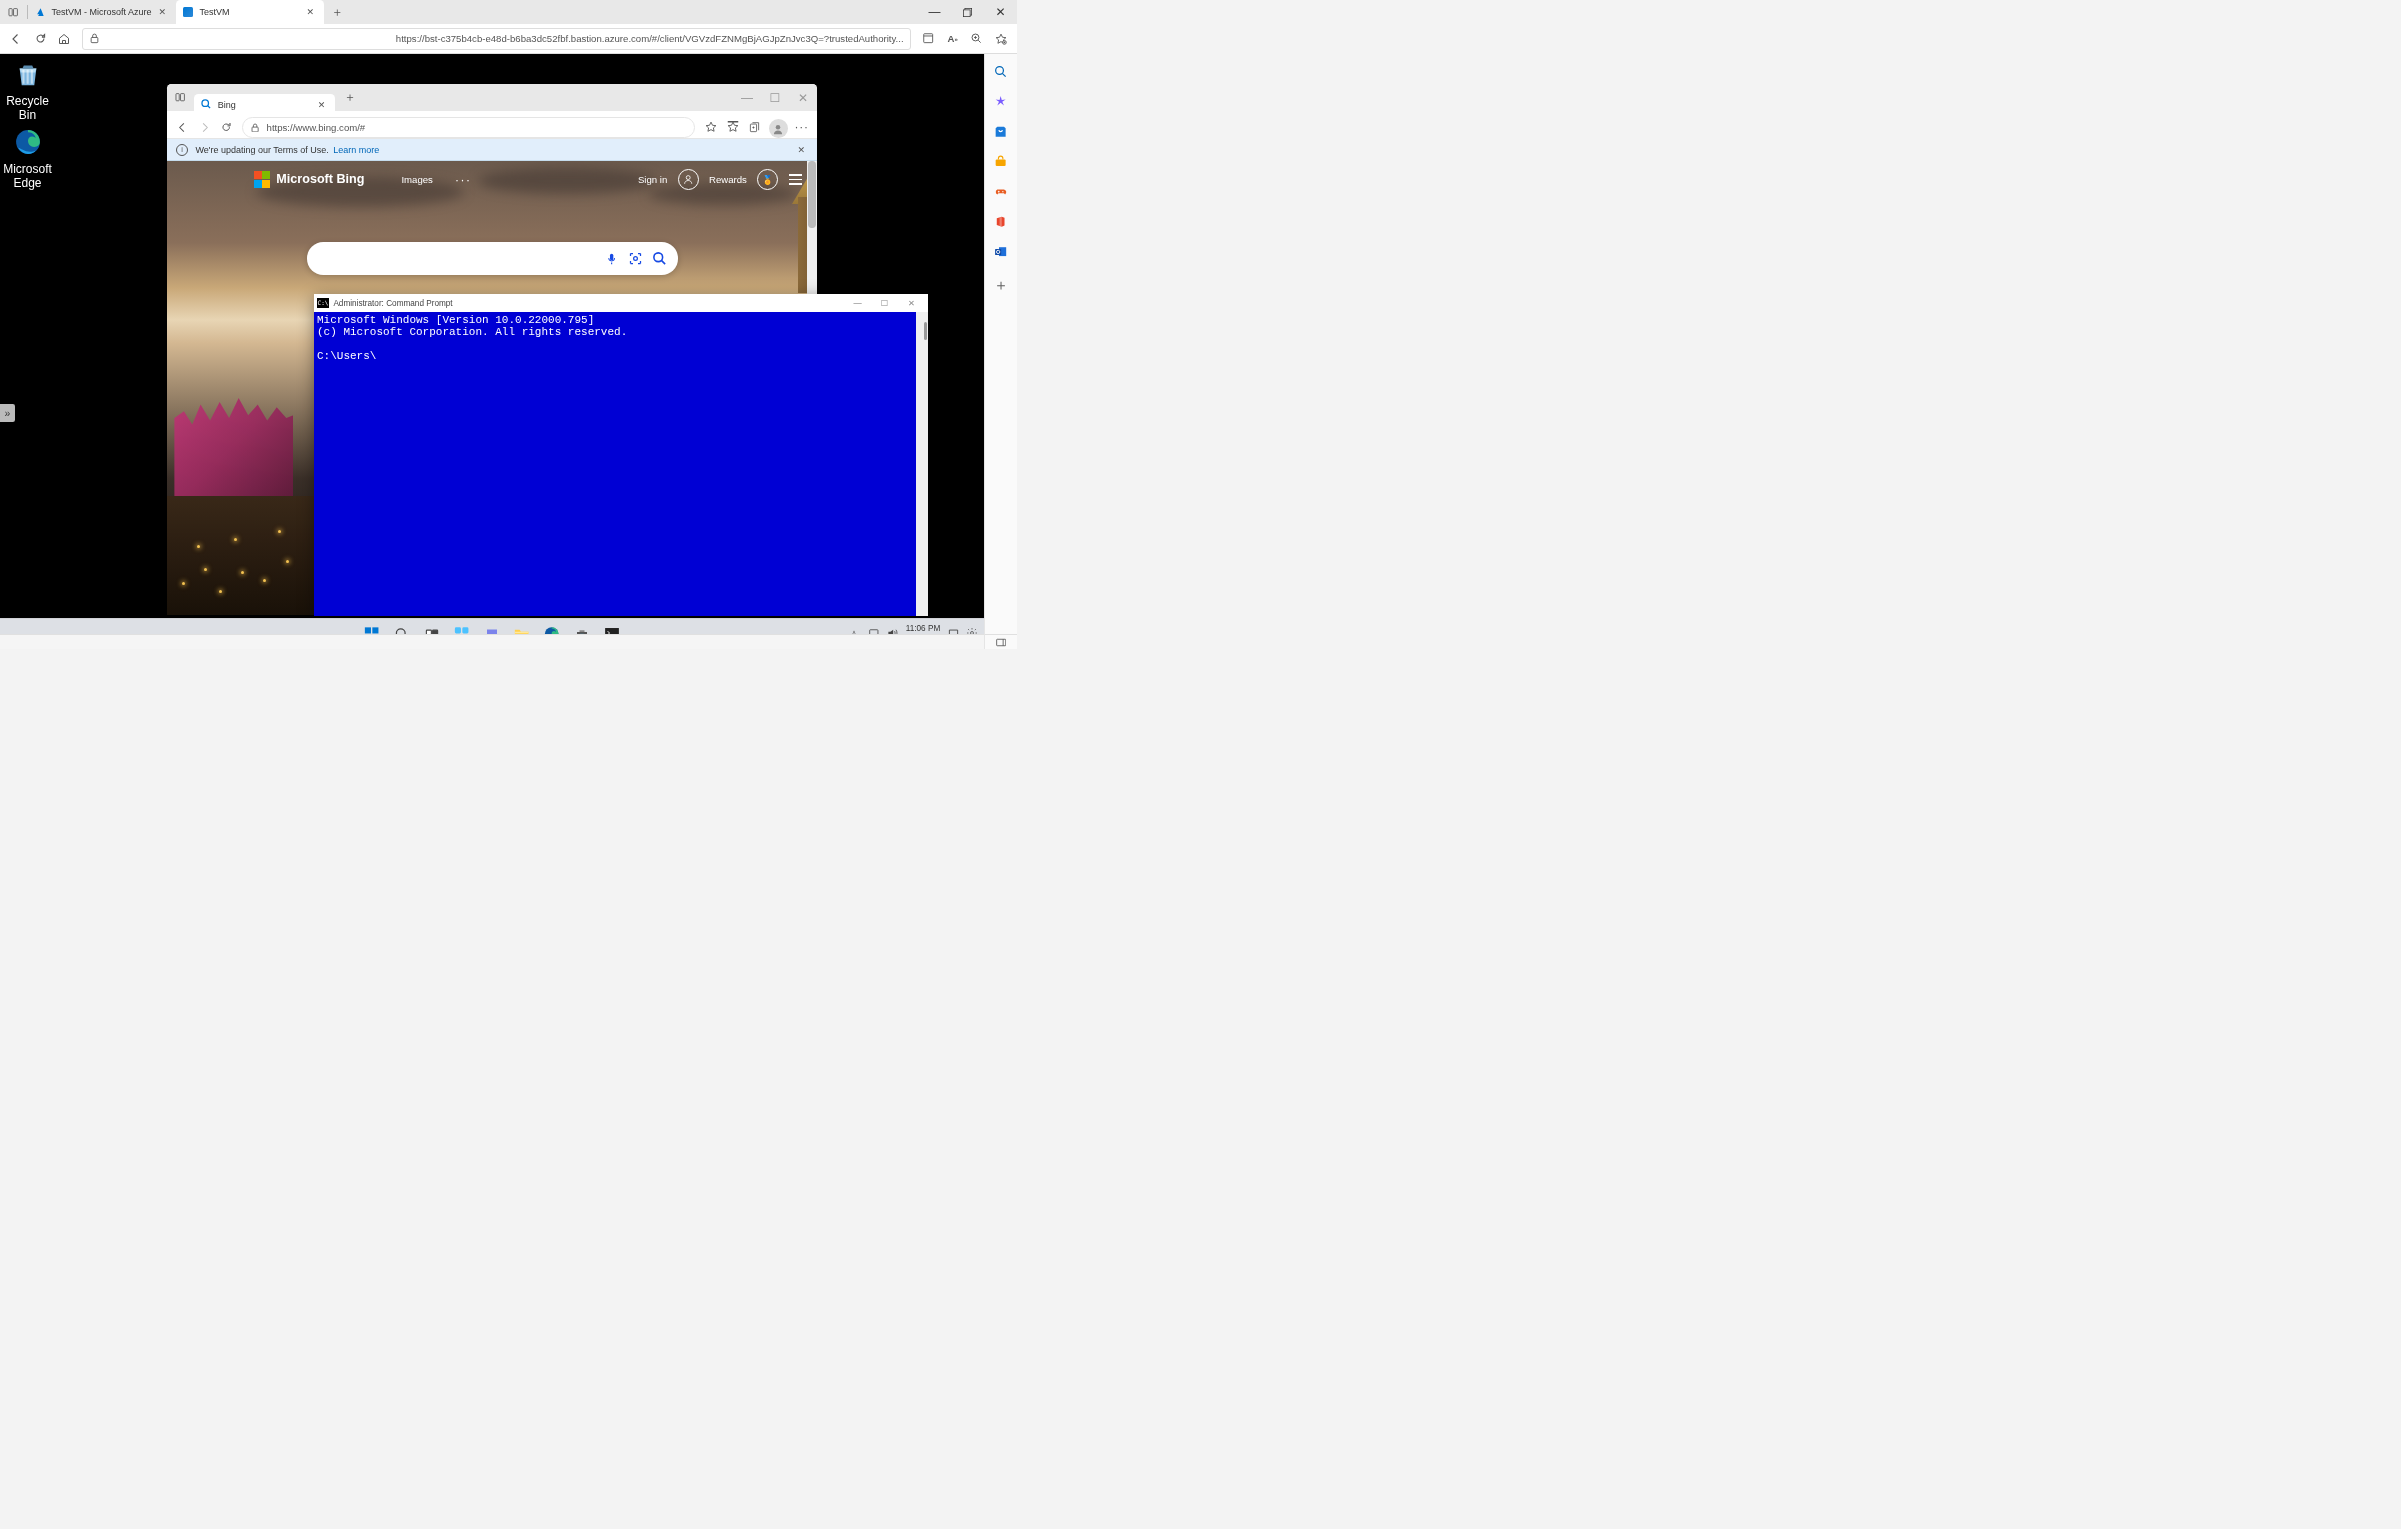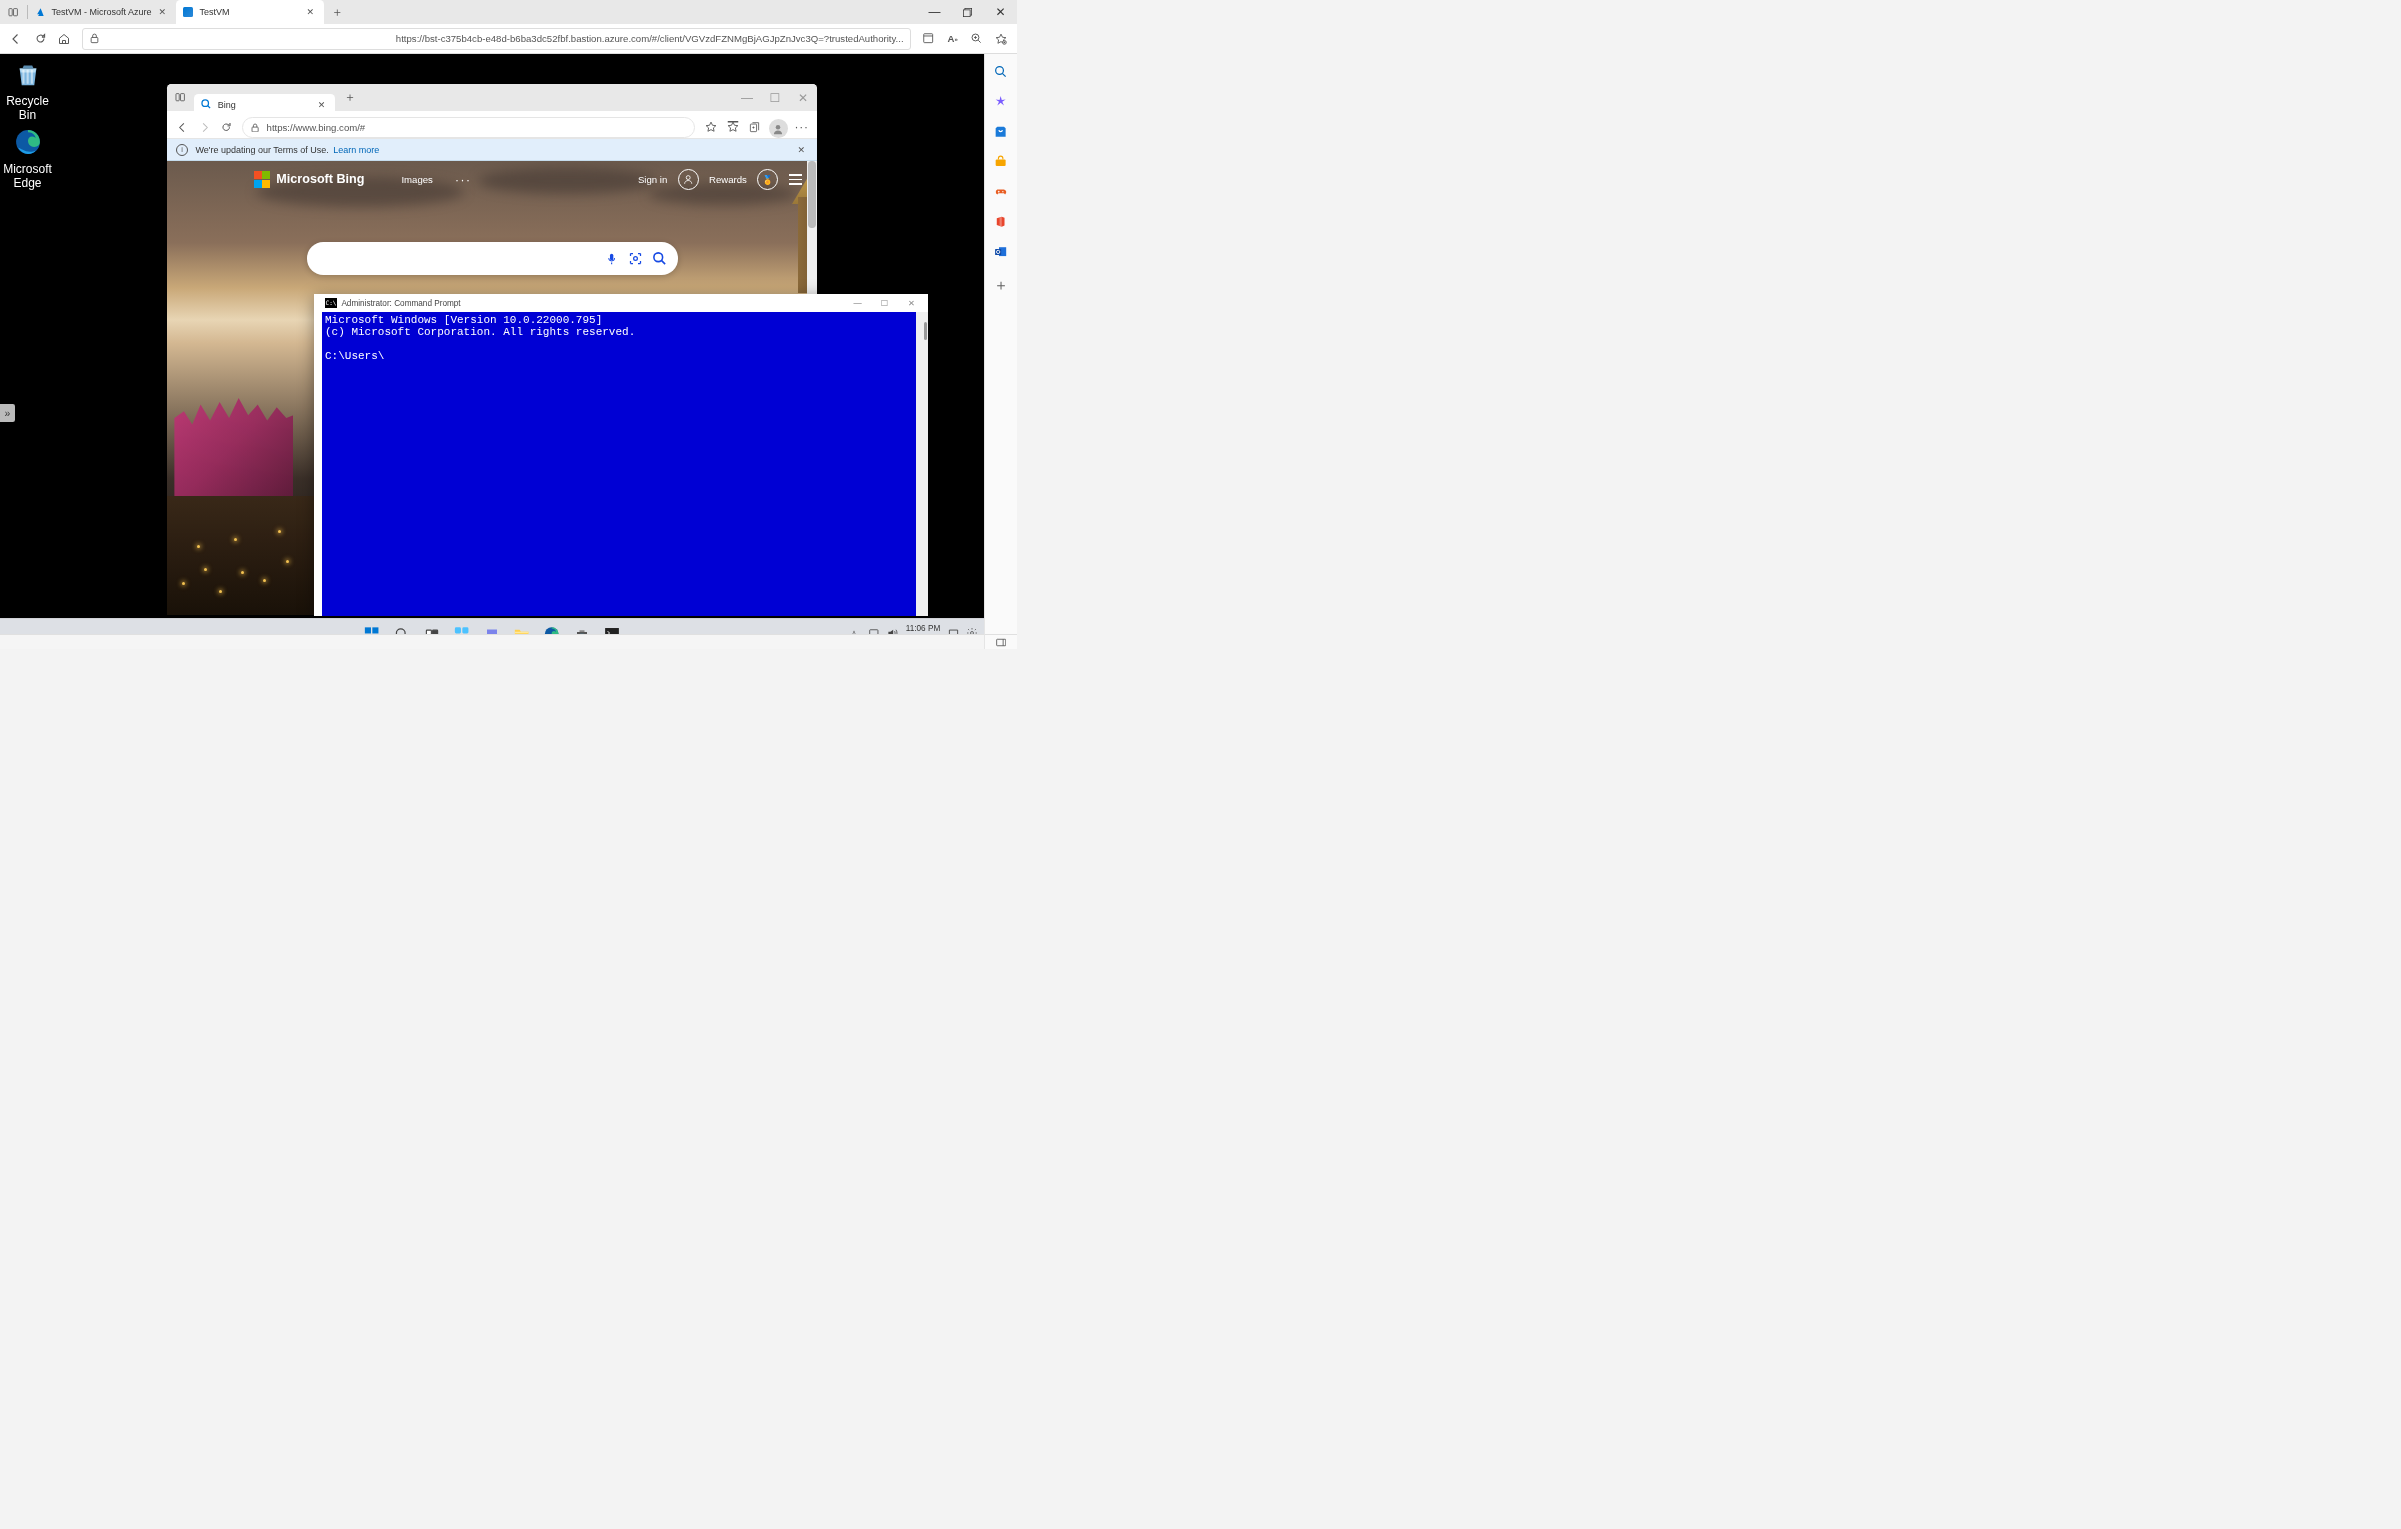--- a/index.html
+++ b/index.html
@@ -94,21 +94,21 @@
   .lights .l { position: absolute; width: 3px; height: 3px; background: #ffcc55; border-radius: 50%; box-shadow: 0 0 4.4px 1.5px rgba(255,200,80,.5); }
   .tower { position: absolute; right: -34px; top: -1.5px; width: 74px; height: 148px; z-index: 1; }
   .tower-body { position: absolute; left: 21px; top: 37px; width: 33px; height: 96px; background: linear-gradient(to right, #8b6a3a, #6b4d28); }
   .tower-roof { position: absolute; left: 15px; top: 7.4px; width: 44px; height: 37px; background: linear-gradient(to bottom, #c9a050, #9a7838); clip-path: polygon(50% 0, 100% 100%, 0 100%); }
   .tower-top { position: absolute; left: 33px; top: -6px; width: 9px; height: 16.3px; background: #a07c3e; clip-path: polygon(50% 0, 100% 40%, 100% 100%, 0 100%, 0 40%); }
 
   .inner-scroll { position: absolute; right: 0; top: 0; width: 10.4px; height: 100%; background: #f0f0f0; z-index: 3; }
   .inner-thumb { position: absolute; right: 1.5px; top: 0; width: 7.4px; height: 67px; background: #bbb; border-radius: 3.7px; }
 
   
-  .cmd-window { position: absolute; left: 314px; top: 240px; width: 614px; height: 322px; background: #fff; box-shadow: 0 3px 15px rgba(0,0,0,.4); z-index: 3; display: flex; flex-direction: column; padding-left: 8px; }
+  .cmd-window { position: absolute; left: 314px; top: 240px; width: 614px; height: 322px; background: #fff; box-shadow: 0 3px 15px rgba(0,0,0,.4); z-index: 3; display: flex; flex-direction: column; }
   .cmd-title { height: 18px; background: #fff; display: flex; align-items: center; padding: 0 3px; font-size: 8.2px; color: #444; }
   .cmd-icon { width: 12px; height: 10.4px; background: #000; color: #fff; font-size: 6px; display: flex; align-items: center; justify-content: center; margin-right: 4.4px; font-family: monospace; }
   .cmd-win-controls { margin-left: auto; display: flex; }
   .cmd-win-btn { width: 27px; height: 18px; display: flex; align-items: center; justify-content: center; color: #888; font-size: 8.2px; }
   .cmd-body { flex: 1; background: #0000d4; color: #fff; font-family: "Consolas", "Courier New", monospace; font-size: 11px; padding: 1.5px 3px; white-space: pre; overflow: hidden; position: relative; }
   .cmd-scroll { position: absolute; right: 0; top: 0; width: 12px; height: 100%; background: #f0f0f0; }
   .cmd-thumb { position: absolute; right: 1.5px; top: 10.4px; width: 2.2px; height: 18px; background: #999; border-radius: 1.5px; }
 
   
   .remote-taskbar { position: absolute; left: 0; right: 0; bottom: 0; height: 31px; background: rgba(240,243,248,.92); backdrop-filter: blur(7.4px); display: flex; align-items: center; z-index: 4; border-top: 0.7px solid rgba(0,0,0,.06); }

